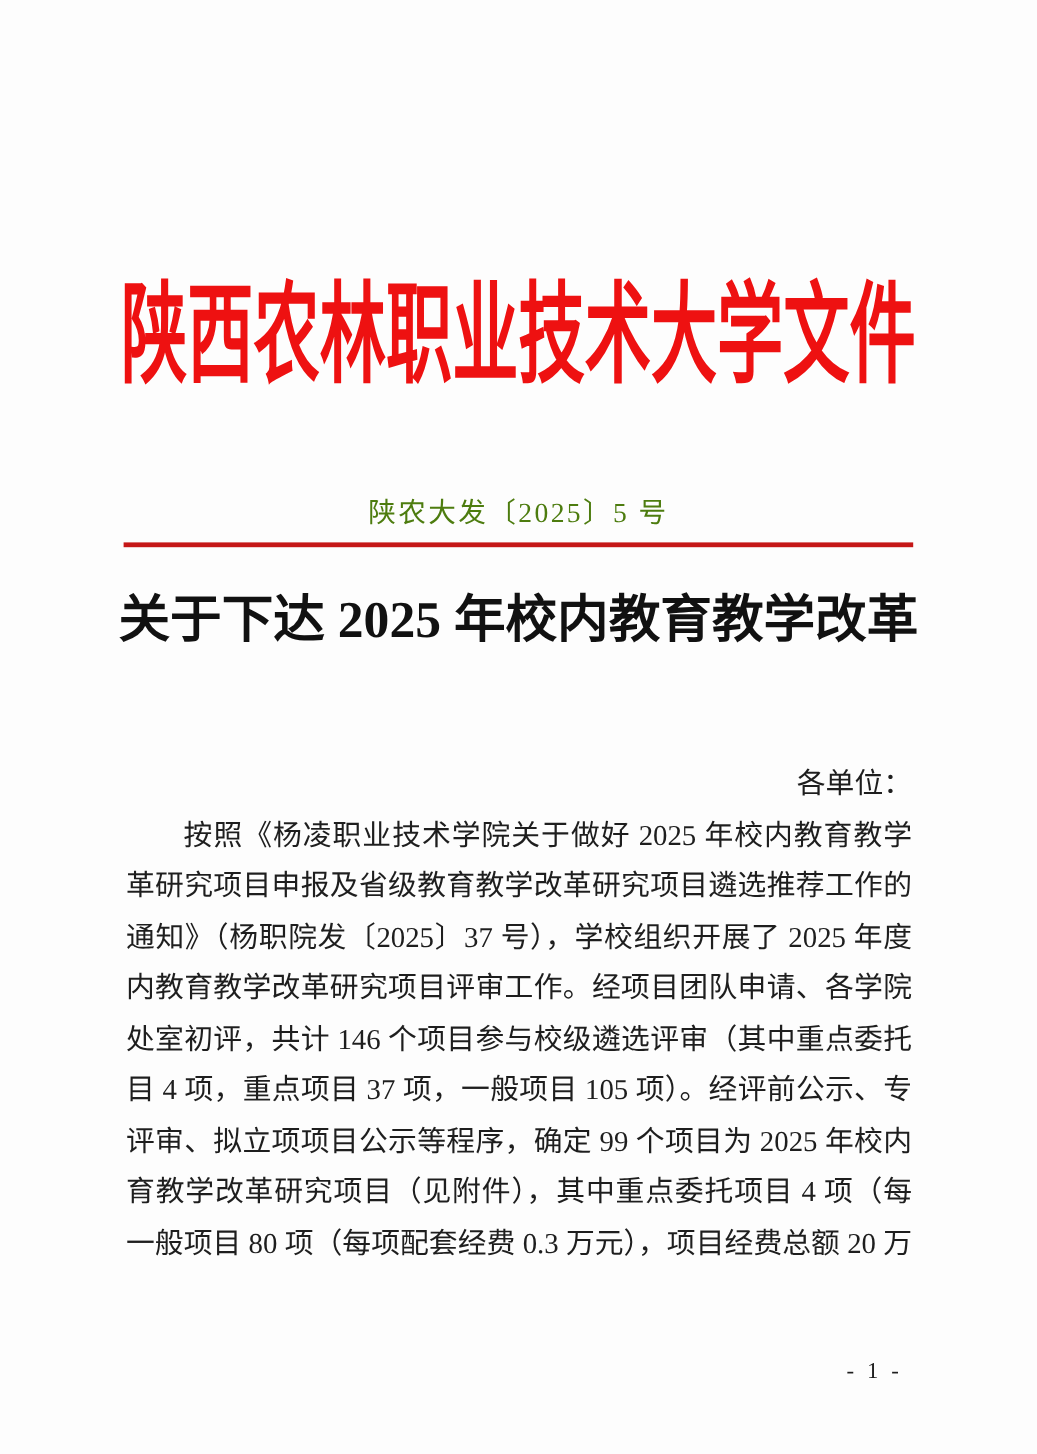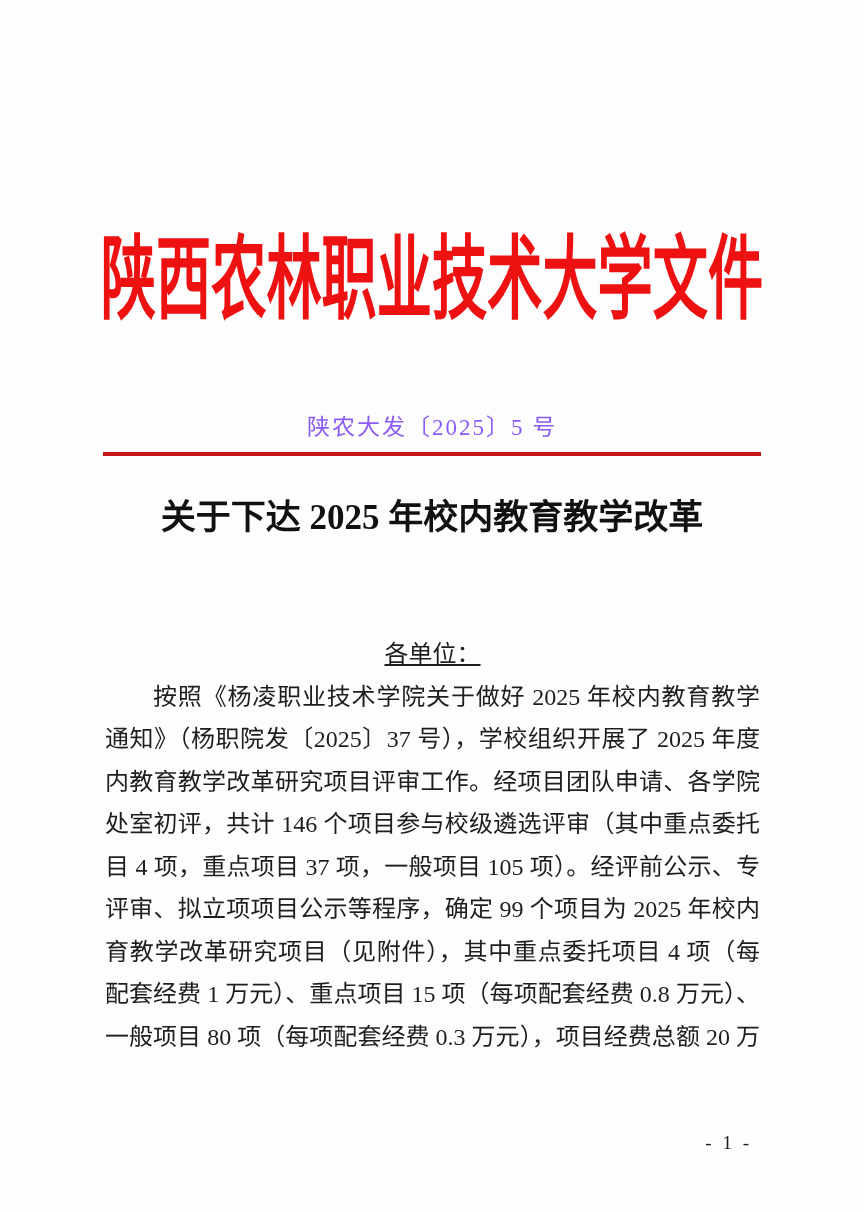--- a/index.html
+++ b/index.html
@@ -41,64 +41,63 @@
 
   
   .doc-number {
     position: absolute;
     top: 408px;
     left: 0;
     width: 864px;
     text-align: center;
     font-size: 23px;
     letter-spacing: 2px;
-    color: #8b5cf6;
+    color: #4d7c0f;
     white-space: nowrap;
   }
 
   
   .red-rule {
     position: absolute;
     top: 452px;
     left: 103px;
     width: 658px;
     height: 4px;
     background: #c51717;
   }
 
   
   .doc-title {
     position: absolute;
     top: 496px;
     left: 0;
     width: 864px;
     text-align: center;
-    font-size: 35px;
+    font-size: 43px;
     line-height: 44px;
     font-weight: bold;
     color: #111111;
   }
 
   
   .body-block {
     position: absolute;
     top: 633px;
     left: 105px;
     width: 655px;
     font-size: 24px;
     color: #1e1e1e;
   }
   .body-line {
     height: 42.5px;
     line-height: 42.5px;
     white-space: nowrap;
   }
   .salutation {
-    text-align: center;
-    text-decoration: underline;
+    text-align: right;
   }
   .para-line {
     text-align: justify;
     text-align-last: justify;
     white-space: normal;
     overflow: hidden;
   }
   .para-line.indent {
     padding-left: 48px;
   }
@@ -127,25 +126,25 @@
 
   <div class="red-rule"></div>
 
   <div class="doc-title">
     <div>关于下达 2025 年校内教育教学改革</div>
   </div>
 
   <div class="body-block">
     <div class="body-line salutation">各单位：</div>
     <div class="body-line para-line indent">按照《杨凌职业技术学院关于做好 2025 年校内教育教学改</div>
+    <div class="body-line para-line">革研究项目申报及省级教育教学改革研究项目遴选推荐工作的</div>
     <div class="body-line para-line">通知》（杨职院发〔2025〕37 号），学校组织开展了 2025 年度校</div>
     <div class="body-line para-line">内教育教学改革研究项目评审工作。经项目团队申请、各学院及</div>
     <div class="body-line para-line">处室初评，共计 146 个项目参与校级遴选评审（其中重点委托项</div>
     <div class="body-line para-line">目 4 项，重点项目 37 项，一般项目 105 项）。经评前公示、专家</div>
     <div class="body-line para-line">评审、拟立项项目公示等程序，确定 99 个项目为 2025 年校内教</div>
     <div class="body-line para-line">育教学改革研究项目（见附件），其中重点委托项目 4 项（每项</div>
-    <div class="body-line para-line">配套经费 1 万元）、重点项目 15 项（每项配套经费 0.8 万元）、</div>
     <div class="body-line para-line">一般项目 80 项（每项配套经费 0.3 万元），项目经费总额 20 万</div>
   </div>
 
   <div class="page-number">- 1 -</div>
 
 </div>
 
 </body></html>

